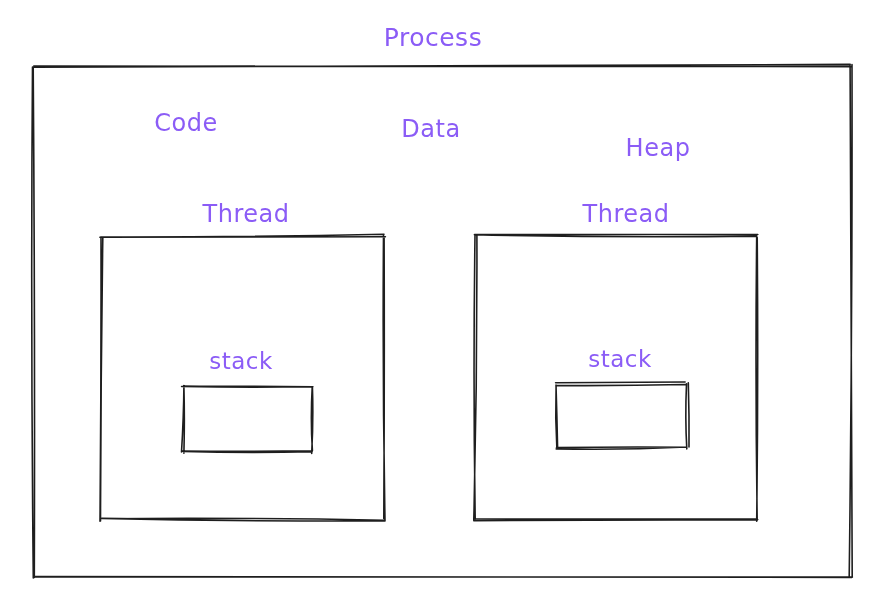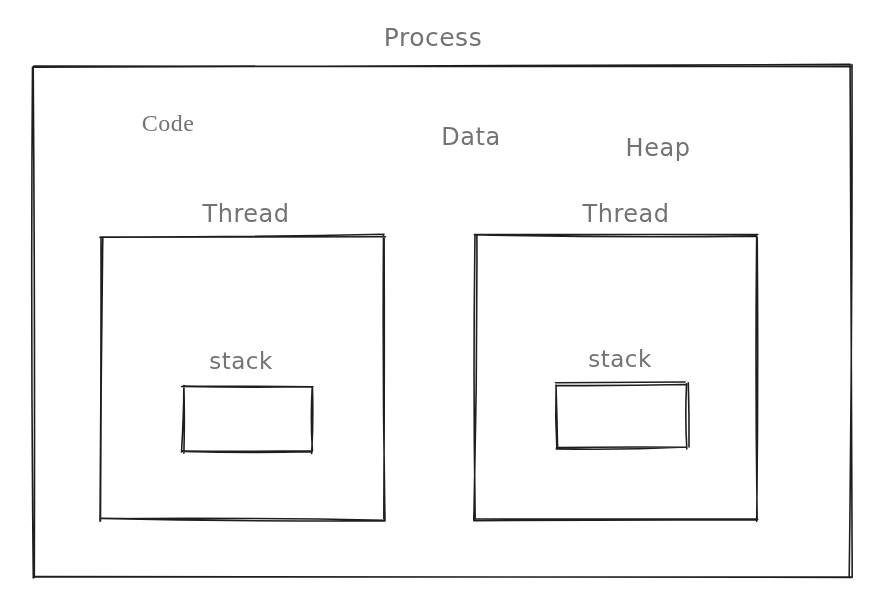--- a/index.html
+++ b/index.html
@@ -12,21 +12,21 @@
     width: 883px;
     height: 604px;
     background: #ffffff;
     overflow: hidden;
     font-family: "DejaVu Sans", sans-serif;
   }
   .label {
     position: absolute;
     transform: translateX(-50%);
     white-space: nowrap;
-    color: #737373;
+    color: #8b5cf6;
     font-size: 24px;
     line-height: 1.1;
     letter-spacing: 0.5px;
     user-select: none;
   }
   .label.title { font-size: 25px; }
   .label.small { font-size: 23px; text-align: right; }
   svg.shape {
     position: absolute;
     overflow: visible;
@@ -36,22 +36,22 @@
 <body>
 
 <div class="canvas">
 
   <div class="label title" style="left:433px; top:24px;">Process</div>
 
   <svg class="shape" style="left:31px; top:63px;" width="823" height="517">
       <path d="M3.4 4.2Q410.0 4.1 819.2 1.4M819.1 2.5Q820.7 259.6 821.2 513.4M821.4 514.1Q411.5 514.4 2.2 513.8M2.3 514.9Q-0.4 258.6 1.5 4.1M2.8 3.1Q412.8 2.7 820.4 3.6M821.0 1.6Q821.5 255.5 818.2 513.6M820.8 514.4Q414.0 515.4 4.4 513.5M3.3 514.5Q4.1 261.1 2.2 4.5" fill="none" stroke="#1e1e1e" stroke-width="1.6" stroke-linecap="round" stroke-linejoin="round"></path>
     </svg>
 
-  <div class="label" style="left:168px; top:110px;font-family:Liberation Serif, serif;">Code</div>
-  <div class="label" style="left:431px; top:124px;margin-left:40px;">Data</div>
+  <div class="label" style="left:186px; top:110px;">Code</div>
+  <div class="label" style="left:431px; top:116px;">Data</div>
   <div class="label" style="left:658px; top:108px;margin-top:27px;">Heap</div>
 
   <div class="label" style="left:246px; top:201px;">Thread</div>
   <svg class="shape" style="left:98px; top:233px;" width="289" height="290">
       <path d="M1.9 4.3Q145.0 4.1 287.4 3.7M286.1 3.5Q286.6 142.1 285.8 285.5M287.0 288.0Q146.7 288.5 3.8 285.4M2.5 287.9Q2.8 145.6 4.8 4.9M2.7 4.0Q145.3 4.3 286.0 1.2M285.5 2.4Q284.4 145.8 287.0 287.7M285.9 287.2Q142.9 284.5 4.8 285.7M2.0 288.2Q3.3 146.7 3.0 4.6" fill="none" stroke="#1e1e1e" stroke-width="1.6" stroke-linecap="round" stroke-linejoin="round"></path>
     </svg>
   <div class="label small" style="left:241px; top:349px;">stack</div>
   <svg class="shape" style="left:180px; top:383px;" width="134" height="72">
       <path d="M3.6 3.4Q69.9 3.1 132.9 3.8M132.4 3.7Q133.5 35.8 131.7 70.5M132.1 68.7Q69.9 70.3 3.0 68.5M3.9 70.3Q4.8 37.0 3.9 3.1M1.6 3.5Q65.7 4.6 132.0 3.7M132.2 4.4Q130.4 36.6 132.4 67.6M131.9 67.9Q67.1 68.7 2.6 68.1M1.5 69.0Q3.7 33.8 3.9 2.6" fill="none" stroke="#1e1e1e" stroke-width="1.6" stroke-linecap="round" stroke-linejoin="round"></path>
     </svg>

